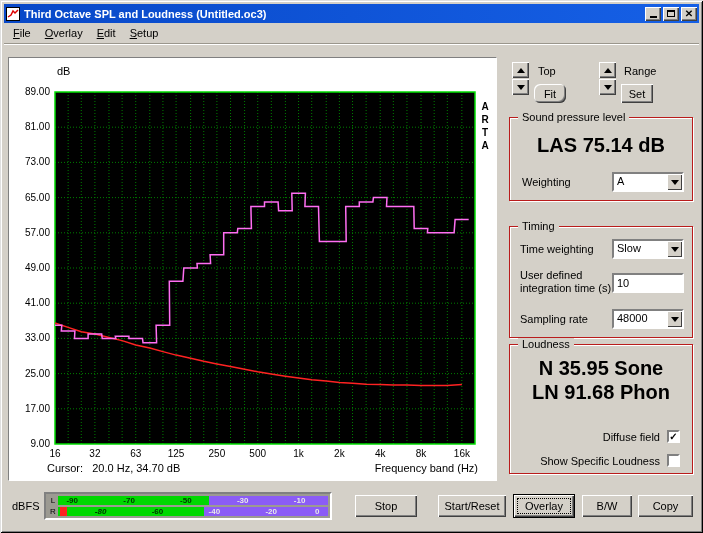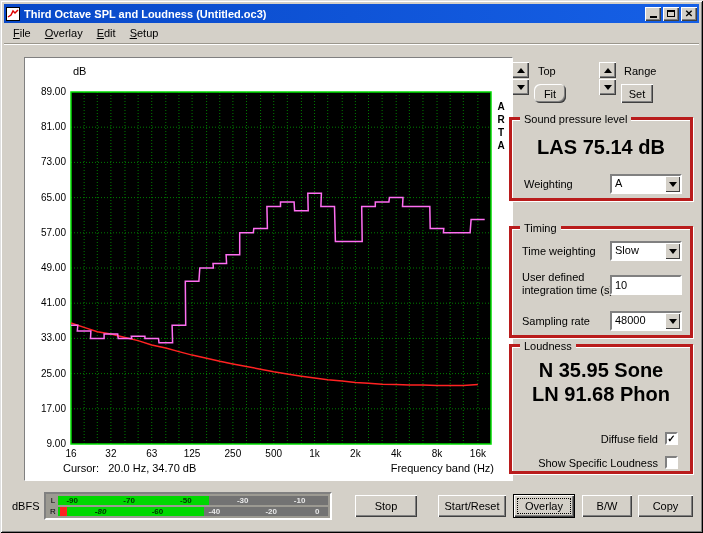--- a/index.html
+++ b/index.html
@@ -34,21 +34,21 @@
   .menubar {
     position:absolute; left:4px; top:23px; right:4px; height:21px;
     display:flex; align-items:center; padding-left:2px;
     border-bottom:1px solid #9a968c; box-shadow:0 1px 0 #fff;
     font-size:11px;
   }
   .menu-item { padding:2px 7px; color:#000; }
 
   
   .plot-panel {
-    position:absolute; left:24px; top:57px; width:489px; height:424px;
+    position:absolute; left:8px; top:57px; width:489px; height:424px;
     background:#fff; border:1px solid; border-color:#808080 #fff #fff #808080;
   }
   .plot-title { position:absolute; left:0; right:0; top:7px; text-align:center;
     font-size:12px; color:#000; }
   .plot-db { position:absolute; left:48px; top:7px; font-size:11px; color:#000; }
   .plot-watermark { position:absolute; right:4px; top:42px; width:14px;
     white-space:pre; text-align:center; font-size:10px; font-weight:bold;
     line-height:13px; color:#000; }
   #chart-svg { position:absolute; left:1px; top:24px; }
   .plot-cursor { position:absolute; left:38px; top:404px; font-size:11px;
@@ -70,21 +70,21 @@
     display:flex; align-items:center; justify-content:center;
     box-shadow: inset 1px 1px 0 #fff, inset -1px -1px 0 #404040, inset -2px -2px 0 #808080;
   }
   .arr-up { width:0; height:0; border-left:4px solid transparent;
     border-right:4px solid transparent; border-bottom:5px solid #000; }
   .arr-down { width:0; height:0; border-left:4px solid transparent;
     border-right:4px solid transparent; border-top:5px solid #000; }
   .ctl-label { position:absolute; font-size:11px; color:#000; }
 
   .group {
-    position:absolute; border:3px solid #b91c1c;
+    position:absolute; border:1px solid #b91c1c;
     box-shadow: inset 1px 1px 0 #fff, 1px 1px 0 #fff;
   }
   .group-legend { position:absolute; top:-7px; left:8px; background:#d4d0c8;
     padding:0 4px; font-size:11px; color:#000; }
   .big-value { position:absolute; left:0; right:0; text-align:center;
     font-size:20px; font-weight:bold; color:#000; white-space:nowrap; }
 
   .combo { position:absolute; height:20px; display:flex; background:#fff;
     border:2px solid; border-color:#808080 #fff #fff #808080; }
   .combo-value { flex:1; font-size:11px; padding:1px 3px; color:#000;
@@ -105,21 +105,21 @@
 
   
   .meter-label { position:absolute; left:12px; top:500px; font-size:11px; color:#000; }
   .meter-box {
     position:absolute; left:44px; top:492px; width:288px; height:28px;
     background:#9c9a92; border:2px solid; border-color:#808080 #fff #fff #808080;
     padding:2px; display:flex; flex-direction:column; gap:2px;
   }
   .meter-row { display:flex; height:9px; }
   .meter-ch { width:10px; font-size:8px; line-height:9px; text-align:center; color:#000; }
-  .meter-bar { position:relative; flex:1; background:#737373; overflow:hidden;padding-left:29px; }
+  .meter-bar { position:relative; flex:1; background:#8b5cf6; overflow:hidden;padding-left:29px; }
   .meter-fill { position:absolute; left:0; top:0; bottom:0; background:#00d800; }
   .meter-clip { position:absolute; left:2px; top:0; bottom:0; width:7px; background:#ff2020; }
   .meter-scale { position:absolute; top:0; width:16px; text-align:center;
     font-size:8px; line-height:9px; font-weight:bold; }
 </style>
 </head>
 <body>
 
 <div class="window">
 

